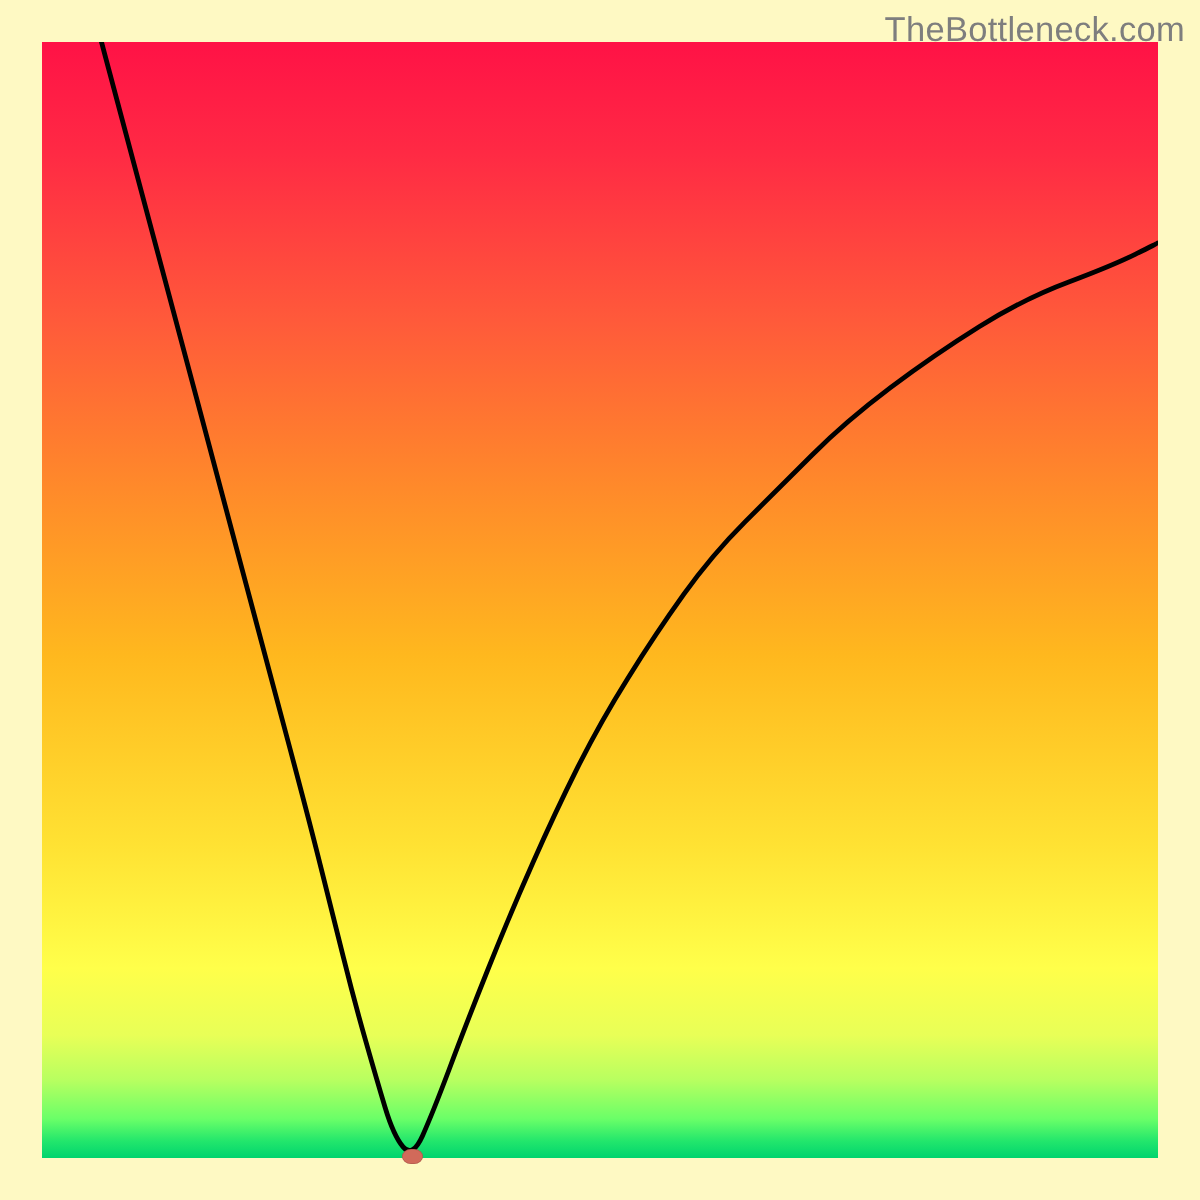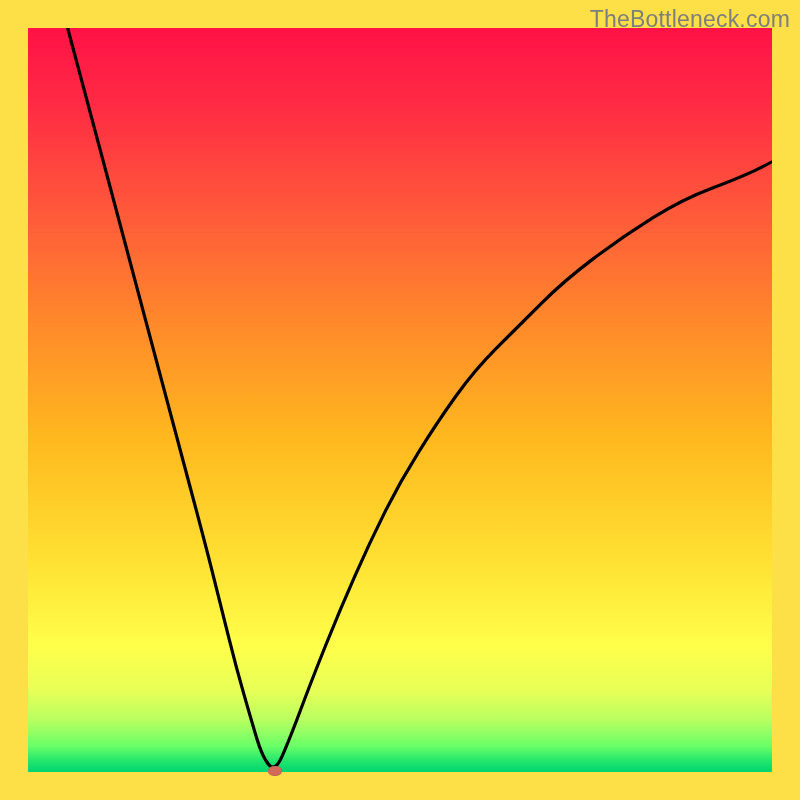--- a/index.html
+++ b/index.html
@@ -1,21 +1,21 @@
 <!DOCTYPE html>
 <html><head>
 <meta charset="utf-8">
 <style>
   * { margin: 0; padding: 0; box-sizing: border-box; }
   html, body { width: 800px; height: 800px; background: #000; overflow: hidden; }
   .frame {
     position: absolute;
     left: 0; top: 0;
     width: 800px; height: 800px;
-    background: #fde047;
+    background: #fef9c3;
   }
   .plot {
     position: absolute;
     left: 28px;
     top: 28px;
     width: 744px;
     height: 744px;
     
     background: linear-gradient(
       to bottom,

